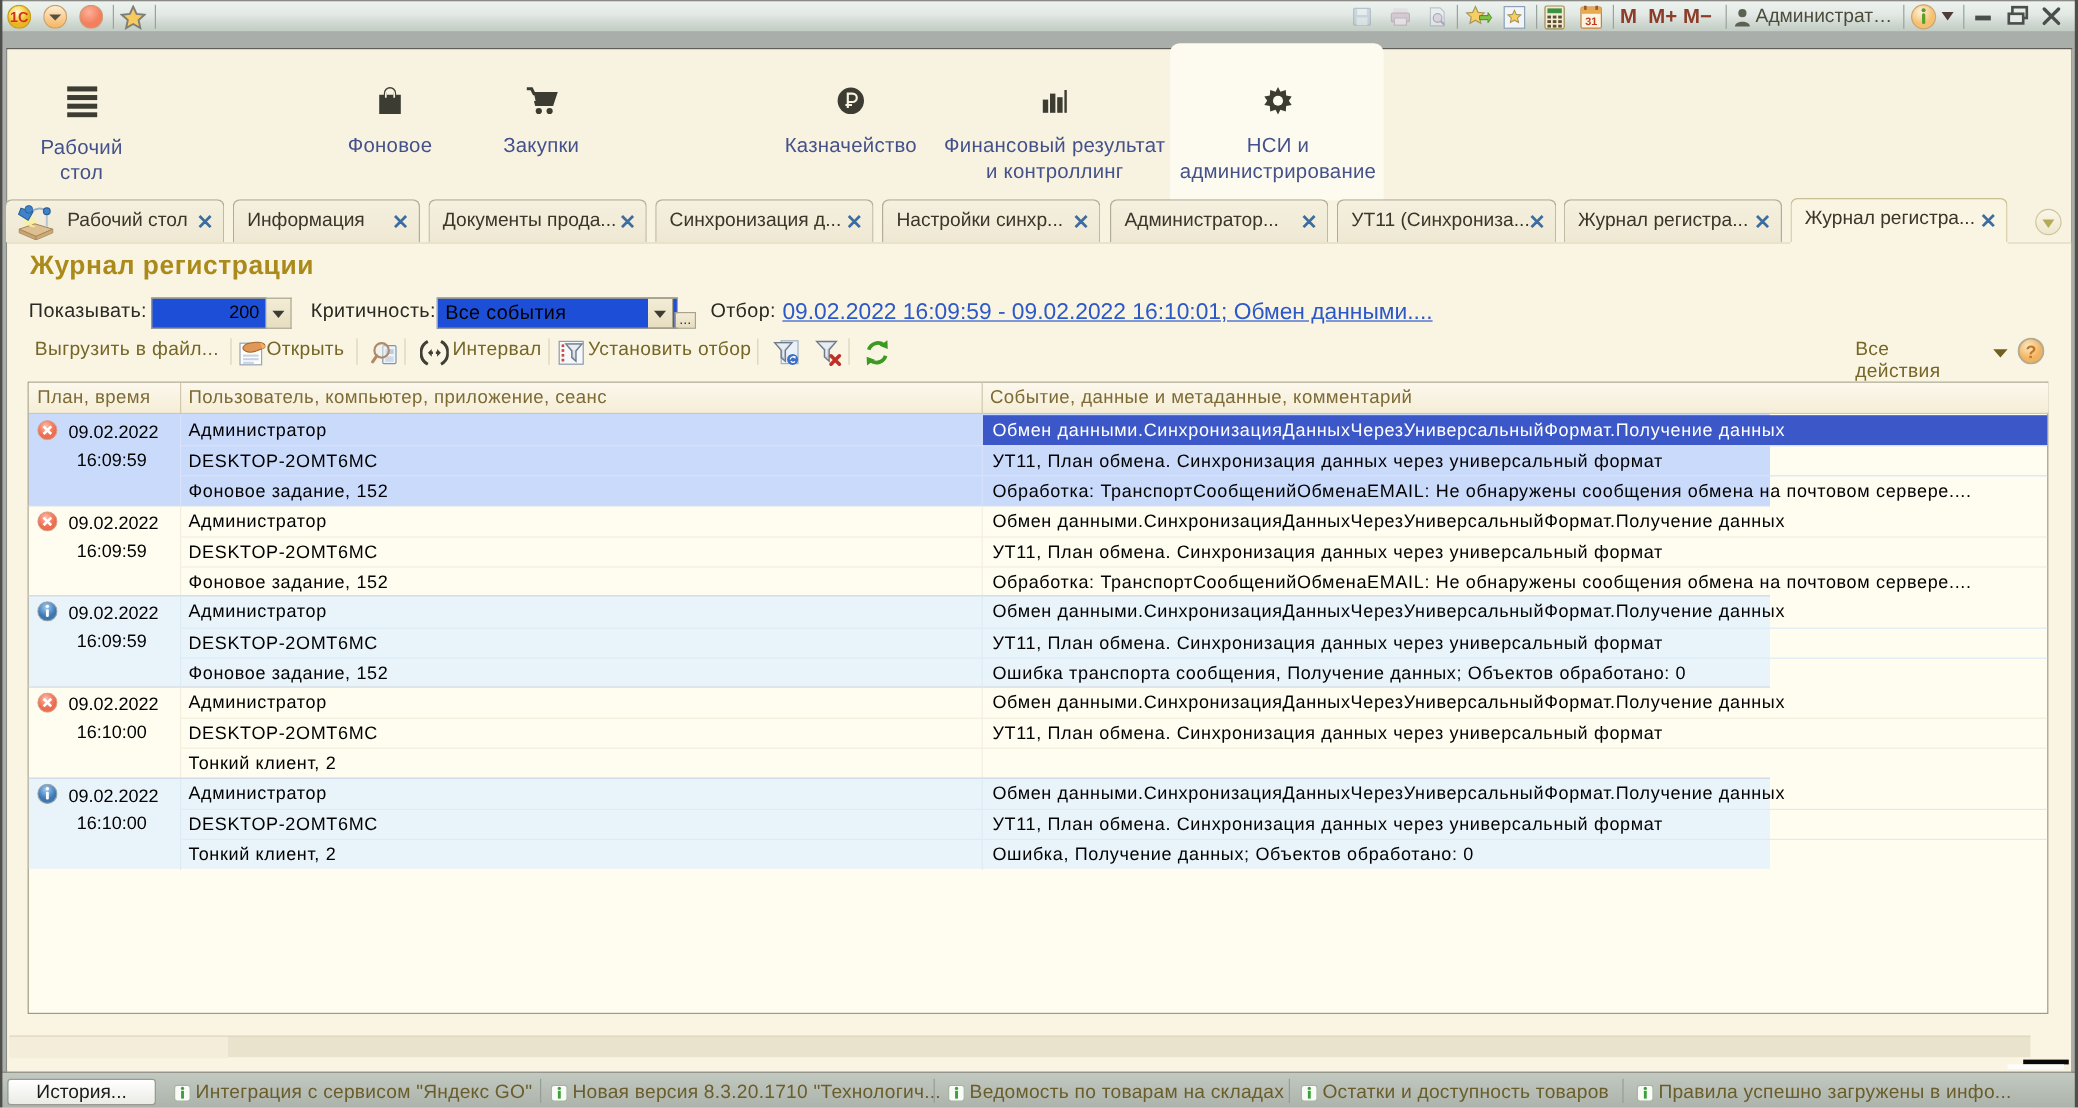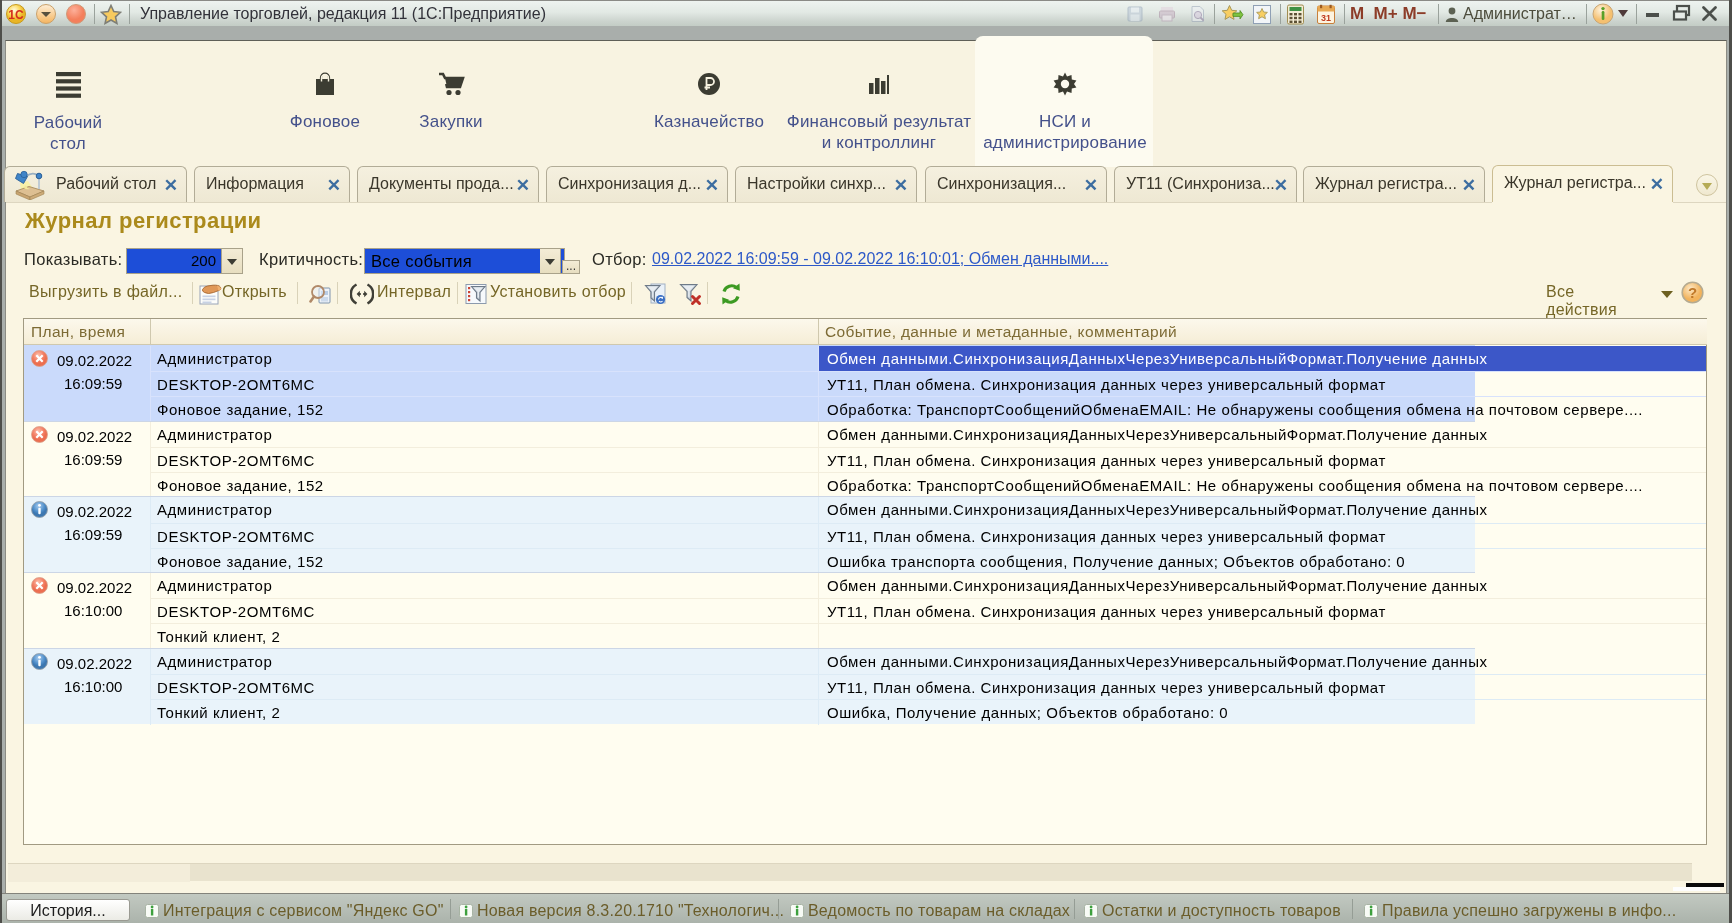--- a/index.html
+++ b/index.html
@@ -34,21 +34,21 @@
 
 #content{position:absolute;left:0;top:161px;width:1720px;height:692px;background:#faf5e2}
 #pgtitle{position:absolute;left:19px;top:6px;font-size:22px;font-weight:bold;color:#ab8a1c;letter-spacing:0.45px}
 
 .lbl{font-size:16.5px;color:#2a2a24;letter-spacing:0.3px}
 #ctrl{position:absolute;left:0;top:42px;width:1720px;height:32px}
 .inpbox{position:absolute;top:4px;height:26px;background:#1d4ed8;border:1px solid #a9a28a}
 .dda{position:absolute;top:4px;height:26px;width:21px;background:linear-gradient(#f3ecd6,#e7dec0);border:1px solid #a9a28a;border-left:none}
 .dda:after{content:"";position:absolute;left:5px;top:10px;border:5px solid transparent;border-top:6px solid #3c3c34}
 #dots{position:absolute;left:556px;top:16px;width:18px;height:14px;background:linear-gradient(#f3ecd6,#e7dec0);border:1px solid #a9a28a;font-size:12px;text-align:center;line-height:10px;color:#333}
-a.flink{color:#2d59c8;text-decoration:underline;font-size:16px}
+a.flink{color:#2d59c8;text-decoration:underline;font-size:19px}
 
 #tbar{position:absolute;left:0;top:76px;width:1360px;height:30px;font-size:16px;color:#756627}
 .tbtxt{position:absolute;top:5px;color:#756627;letter-spacing:0.3px}
 .tsep{position:absolute;top:4px;width:1px;height:22px;background:#d9d2b8}
 
 #grid{position:absolute;left:17px;top:116px;width:1684px;height:527px;background:#fffdf0;border:1px solid #a19a82}
 #ghead{position:absolute;left:0;top:0;width:1683px;height:26px;background:linear-gradient(#fcf8ec,#f5edd6);border-bottom:1px solid #cfc8ae;color:#7d6b35}
 .gcol{position:absolute;top:0;height:26px;line-height:26px;padding-left:7px;letter-spacing:0.35px;font-size:15.5px}
 .gv{position:absolute;top:0;width:1px;height:26px;background:#cfc8ae}
 .grow{position:absolute;left:0;width:1451px;height:76px}
@@ -95,21 +95,20 @@
           <stop offset="100%" stop-color="#f47f5c"></stop>
         </radialGradient>
       </defs>
       <circle cx="10" cy="10" r="9.5" fill="url(#gor)" stroke="#cf9a78"></circle>
     </svg>
  <div class="sep" style="left:94px"></div>
  <svg class="tico" style="left:100px;top:3px" width="22" height="21" viewBox="0 0 22 21">
       <path d="M11 1.5 L13.8 7.6 L20.5 8.3 L15.5 12.8 L16.9 19.4 L11 16 L5.1 19.4 L6.5 12.8 L1.5 8.3 L8.2 7.6 Z" fill="#f7ca5e" stroke="#7e7e76" stroke-width="1.6"></path>
     </svg>
  <div class="sep" style="left:129px"></div>
- <div id="ttext">Управление торговлей, редакция 11  (1С:Предприятие)</div>
  <svg class="tico" style="left:1126px;top:4px;opacity:.55" width="18" height="18" viewBox="0 0 18 18">
       <rect x="2" y="2" width="14" height="14" rx="1" fill="#b9c6d6" stroke="#8fa0b5"></rect>
       <rect x="5" y="2.5" width="8" height="5" fill="#e8eef5"></rect>
       <rect x="4.5" y="9.5" width="9" height="6.5" fill="#dfe7f0"></rect>
     </svg>
  <svg class="tico" style="left:1158px;top:4px;opacity:.55" width="18" height="18" viewBox="0 0 18 18">
       <rect x="3" y="2" width="12" height="5" fill="#e3d3de"></rect>
       <rect x="1.5" y="6" width="15" height="7" rx="1" fill="#c9b3c4" stroke="#a78ba0"></rect>
       <rect x="4" y="10" width="10" height="6" fill="#f0e6ee" stroke="#b49cb0"></rect>
     </svg>
@@ -265,21 +264,21 @@
       </div>
    <div class="tab" style="left:540px;width:182px">
         <span class="tablab" style="left:11px">Синхронизация д...</span>
         <span class="tabx" style="right:8px">✕</span>
       </div>
    <div class="tab" style="left:729px;width:182px">
         <span class="tablab" style="left:11px">Настройки синхр...</span>
         <span class="tabx" style="right:8px">✕</span>
       </div>
    <div class="tab" style="left:919px;width:182px">
-        <span class="tablab" style="left:11px">Синхронизация...</span>
+        <span class="tablab" style="left:11px">Администратор...</span>
         <span class="tabx" style="right:8px">✕</span>
       </div>
    <div class="tab" style="left:1108px;width:183px">
         <span class="tablab" style="left:11px">УТ11 (Синхрониза...</span>
         <span class="tabx" style="right:8px">✕</span>
       </div>
    <div class="tab" style="left:1297px;width:182px">
         <span class="tablab" style="left:11px">Журнал регистра...</span>
         <span class="tabx" style="right:8px">✕</span>
       </div>
@@ -374,20 +373,21 @@
               <stop offset="100%" stop-color="#f2b35c"></stop>
             </radialGradient>
           </defs>
           <circle cx="11.5" cy="11.5" r="10.3" fill="url(#gq)" stroke="#b5ab91" stroke-width="1.6"></circle>
           <text x="11.5" y="17" text-anchor="middle" font-size="15" font-weight="bold" fill="#c07828" font-family="Liberation Sans">?</text>
         </svg>
     </div>
     <div id="grid">
       <div id="ghead">
         <span class="gcol" style="left:0">План, время</span>
+        <span class="gcol" style="left:126px">Пользователь, компьютер, приложение, сеанс</span>
         <span class="gcol" style="left:794px">Событие, данные и метаданные, комментарий</span>
         <i class="gv" style="left:126px"></i>
           <i class="gv" style="left:794px"></i>
       </div>
 <div class="grow" style="top:26.0px;background:#cadafb;border-top:1px solid transparent;height:76.7px">
 <svg class="gico" width="17" height="17" viewBox="0 0 17 17">
             <defs>
               <radialGradient id="ge0" cx="42%" cy="30%">
                 <stop offset="0%" stop-color="#fcc2ae"></stop>
                 <stop offset="65%" stop-color="#f48268"></stop>

